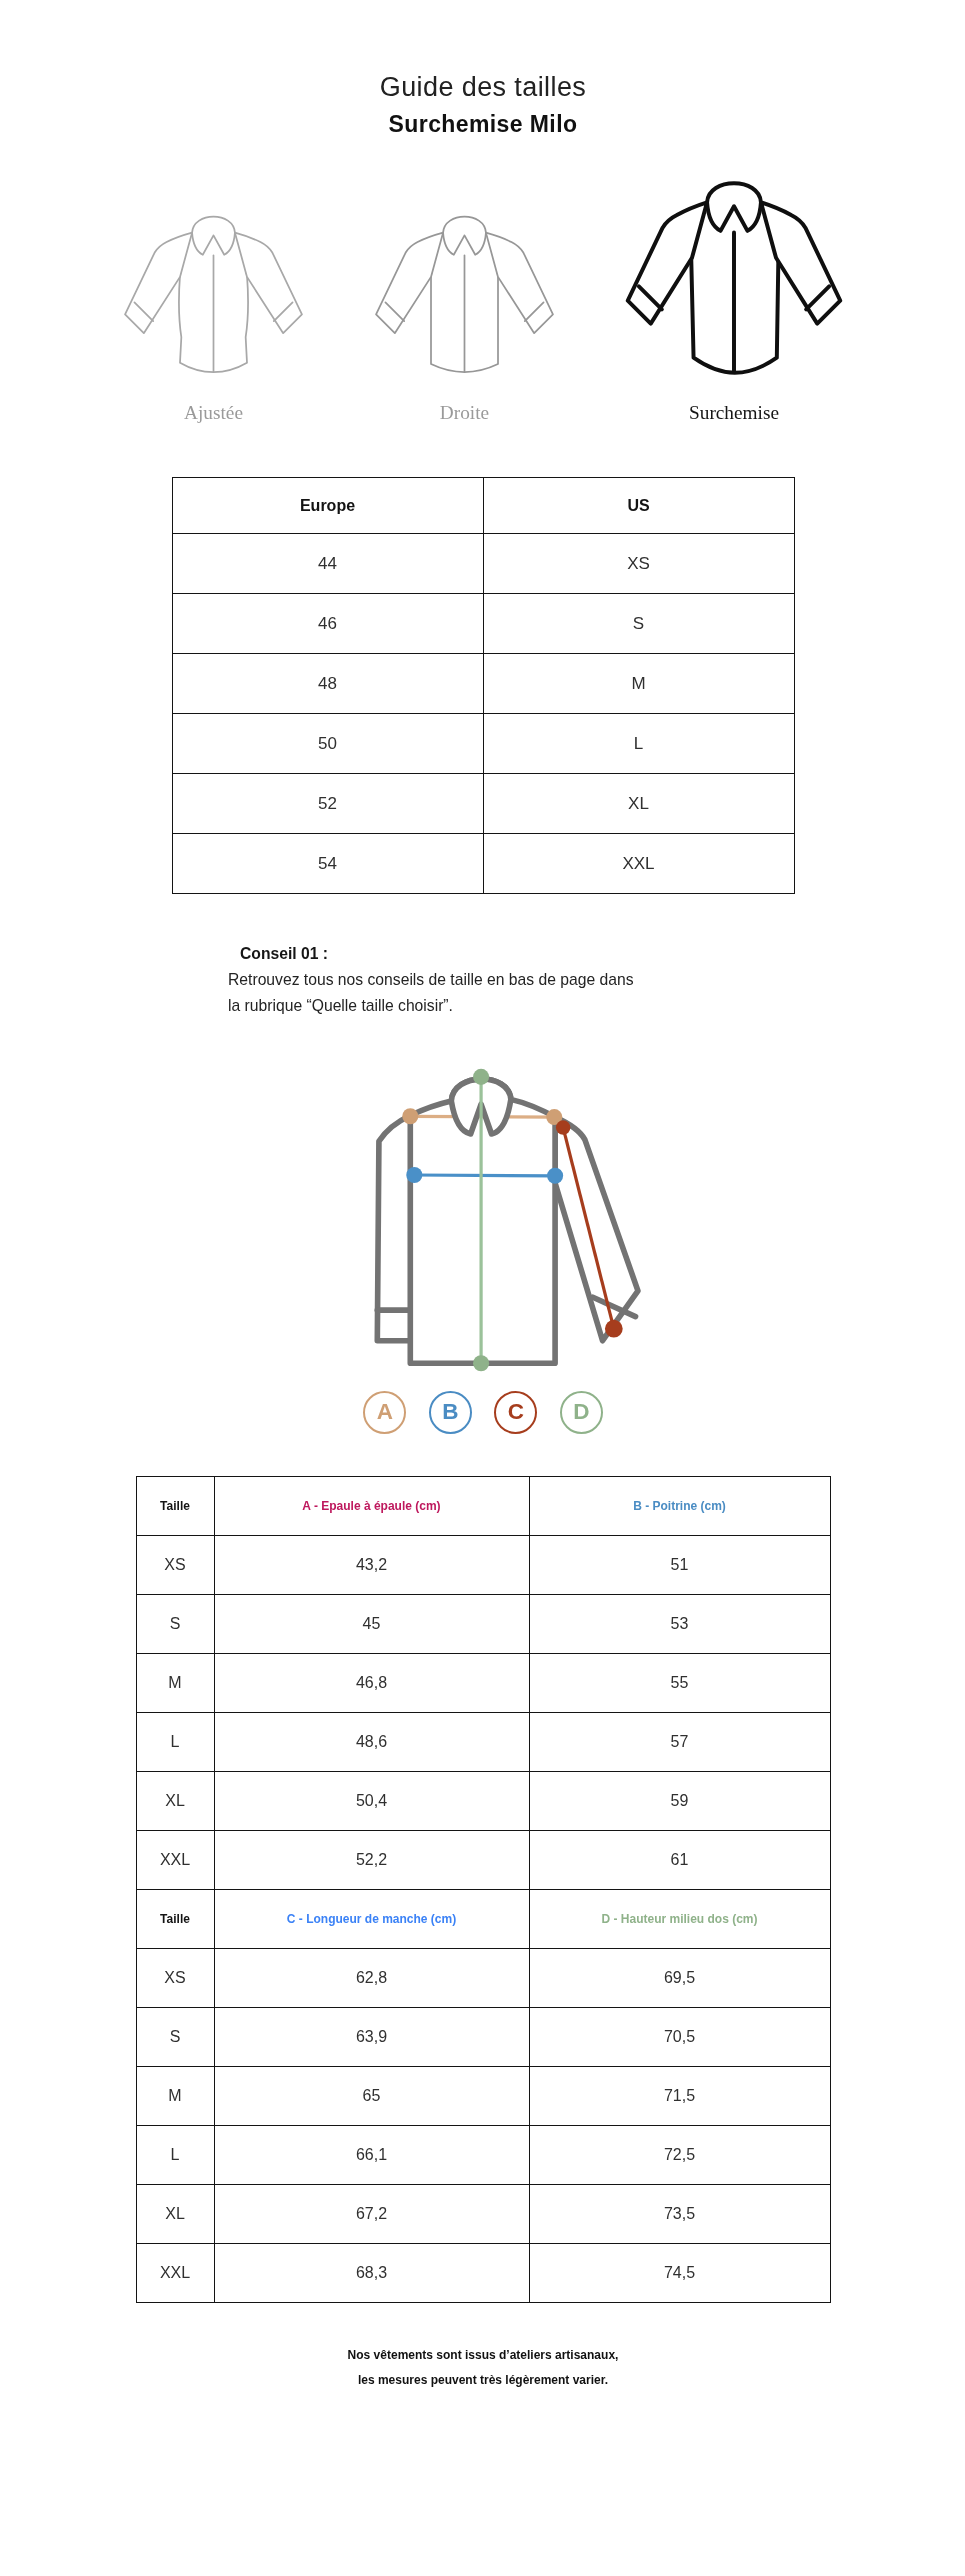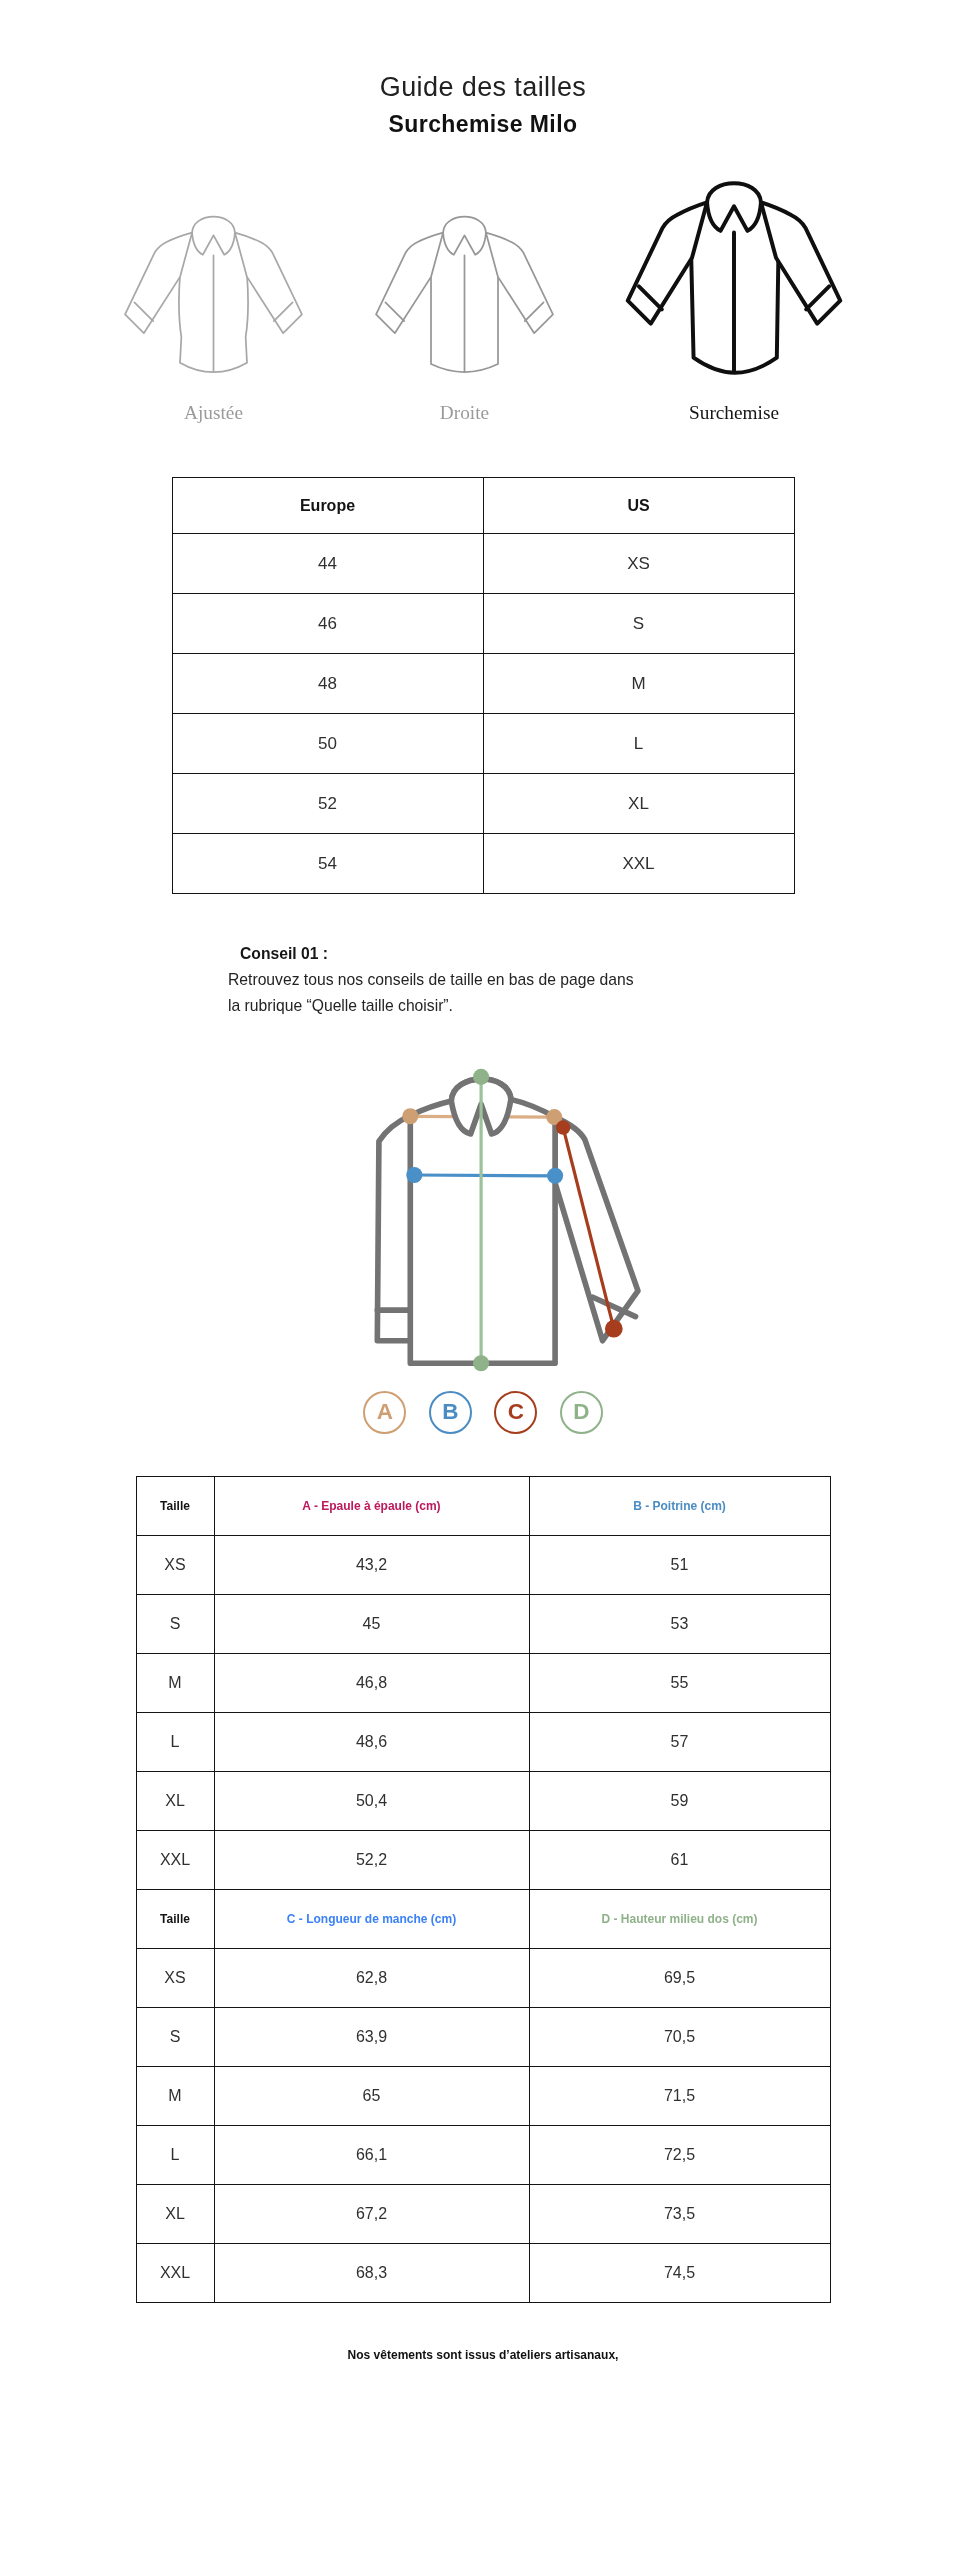--- a/index.html
+++ b/index.html
@@ -273,16 +273,17 @@
       <tr>
           <td>XXL</td>
           <td>68,3</td>
           <td>74,5</td>
         </tr>
     </tbody>
   </table>
 
   <div class="footer-note">
     <div>Nos vêtements sont issus d’ateliers artisanaux,</div>
+    <div>les mesures peuvent très légèrement varier.</div>
   </div>
 
 </div>
 
 
 </body></html>

